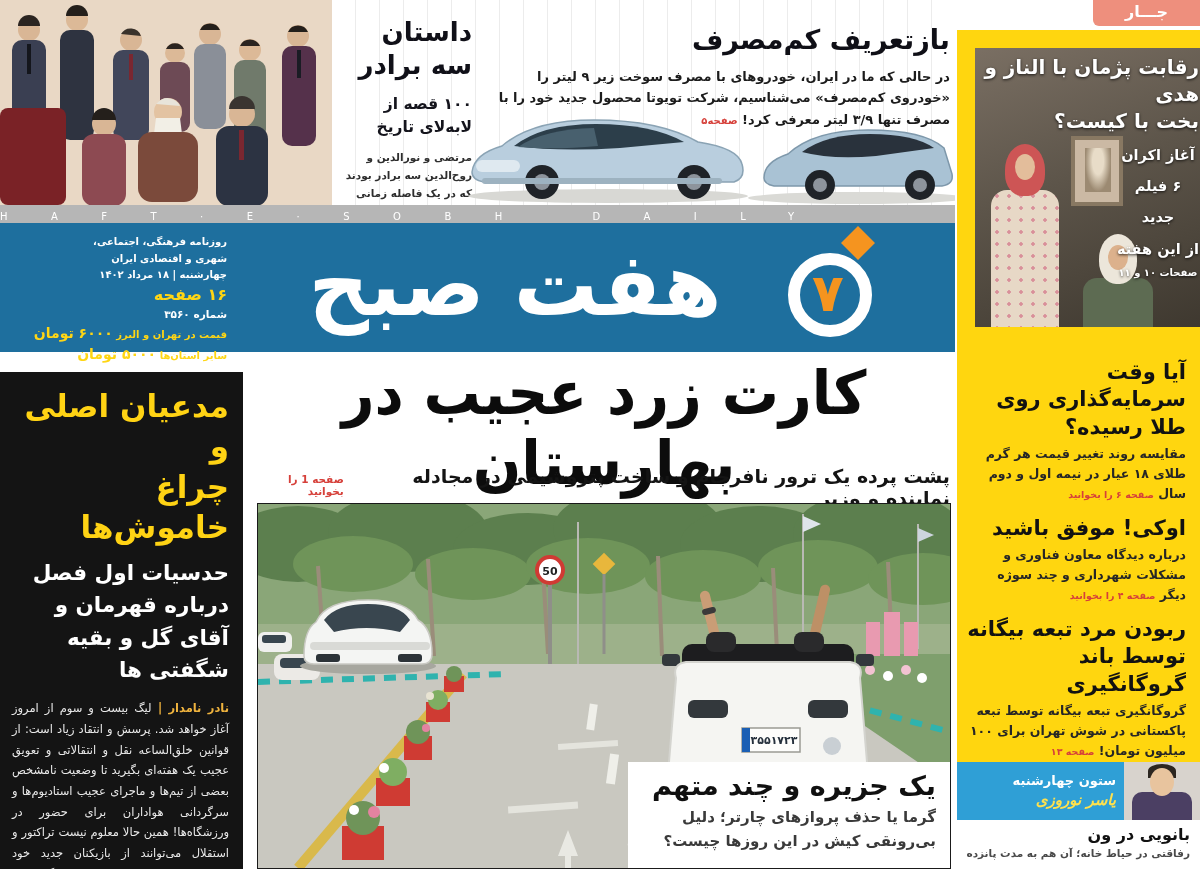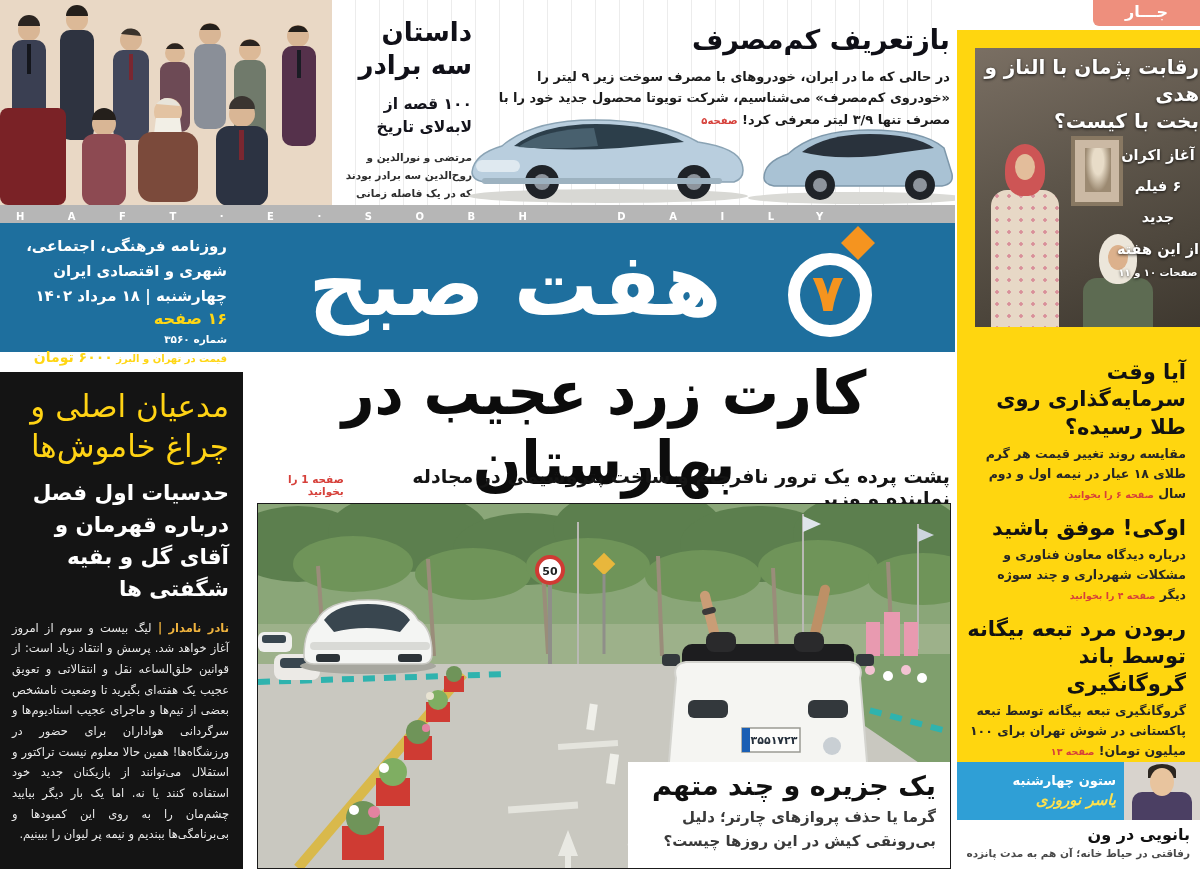--- a/index.html
+++ b/index.html
@@ -20,25 +20,25 @@
   .toyota-title{position:absolute;left:600px;top:24px;width:350px;text-align:right;
     font-size:27px;font-weight:900;color:#0f0f16;}
   .toyota-body{position:absolute;left:478px;top:66px;width:472px;text-align:right;
     font-size:13px;font-weight:bold;color:#1c1c1c;line-height:1.65;}
   .toyota-body .pageref{font-size:10px;text-align:center;}
   .cars-svg{position:absolute;left:458px;top:90px;width:497px;height:115px;}
 
   
   .latin-strip{position:absolute;left:0;top:205px;width:955px;height:18px;background:#b6b6b6;
     direction:ltr;overflow:hidden;white-space:nowrap;}
-  .latin-strip span{display:inline-block;padding-left:16px;color:#fff;font-size:10px;
-    font-weight:bold;letter-spacing:4.35em;line-height:18px;}
+  .latin-strip span{display:inline-block;padding-left:0;color:#fff;font-size:10px;
+    font-weight:normal;letter-spacing:4.35em;line-height:18px;}
   .masthead{position:absolute;left:0;top:223px;width:955px;height:129px;background:#1e6f9e;}
   .mast-info{position:absolute;right:728px;left:14px;top:11px;text-align:right;color:#fff;}
-  .mast-info .l{font-size:15px;font-weight:bold;line-height:1.65;}
+  .mast-info .l{font-size:10px;font-weight:bold;line-height:1.65;}
   .mast-info .pg{color:#ffd614;font-size:16px;font-weight:900;line-height:1.4;}
   .mast-info .iss{font-size:10.5px;font-weight:bold;line-height:1.6;}
   .mast-info .pr{color:#ffd614;font-size:10px;font-weight:900;line-height:1.55;}
   .mast-info .pr b{font-size:14px;}
   .logo-text{position:absolute;left:250px;top:18px;width:530px;text-align:center;
     color:#fff;font-size:84px;font-weight:900;line-height:1.05;letter-spacing:-2px;
     transform:scaleY(1.04);}
   .logo-ring{position:absolute;left:788px;top:30px;width:84px;height:84px;border:12px solid #fff;
     border-radius:50%;}
   .logo-seven{position:absolute;left:812px;top:40px;font-size:52px;font-weight:900;color:#f5941f;}
@@ -49,21 +49,21 @@
   .lead-headline{position:absolute;left:258px;top:362px;width:692px;text-align:center;
     font-size:57px;font-weight:900;color:#0c0c0c;letter-spacing:-1px;transform:scaleY(1.06);}
   .lead-subrow{position:absolute;left:258px;top:465px;width:692px;display:flex;
     justify-content:space-between;align-items:baseline;}
   .lead-subrow .s{font-size:19px;font-weight:900;color:#141414;}
   .lead-subrow .pageref{font-size:10.5px;}
 
   
   .black-col{position:absolute;left:0;top:372px;width:243px;height:497px;background:#141414;
     padding:14px 14px 0 12px;overflow:hidden;}
-  .black-col .yh{color:#ffd314;font-size:31px;font-weight:400;line-height:1.3;text-align:right;}
+  .black-col .yh{color:#ffd314;font-size:31px;font-weight:700;line-height:1.3;text-align:right;}
   .black-col .wh{color:#fff;font-size:21.5px;font-weight:900;line-height:1.5;text-align:right;
     margin-top:10px;}
   .black-col .body{margin-top:12px;color:#e9e9e9;font-size:11.5px;line-height:1.8;
     text-align:justify;text-align-last:right;}
   .black-col .byline{color:#efb33e;font-weight:900;}
   .black-col p{margin:0 0 8px 0;}
 
   
   .kish-photo{position:absolute;left:257px;top:503px;width:694px;height:366px;
     border:1px solid #1a1a1a;background:#c8c7bf;}

